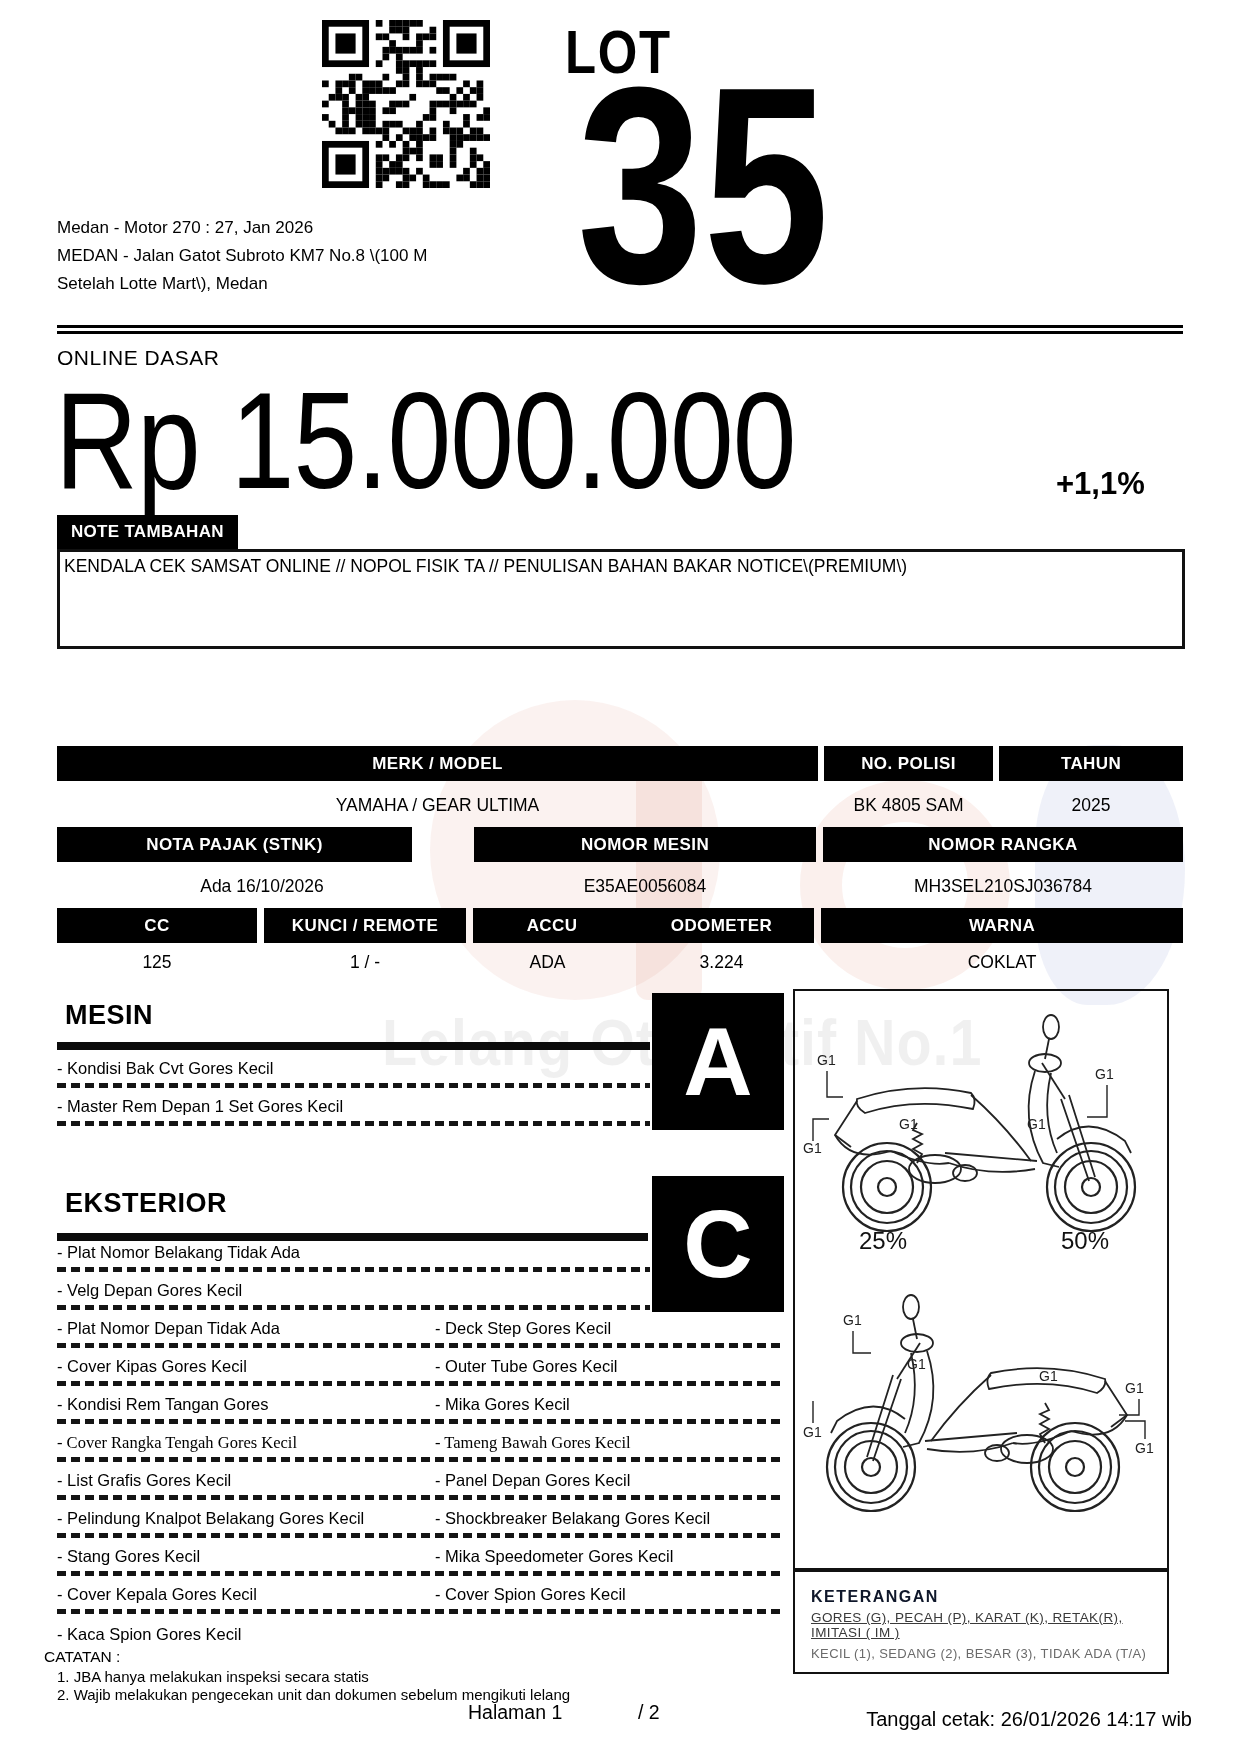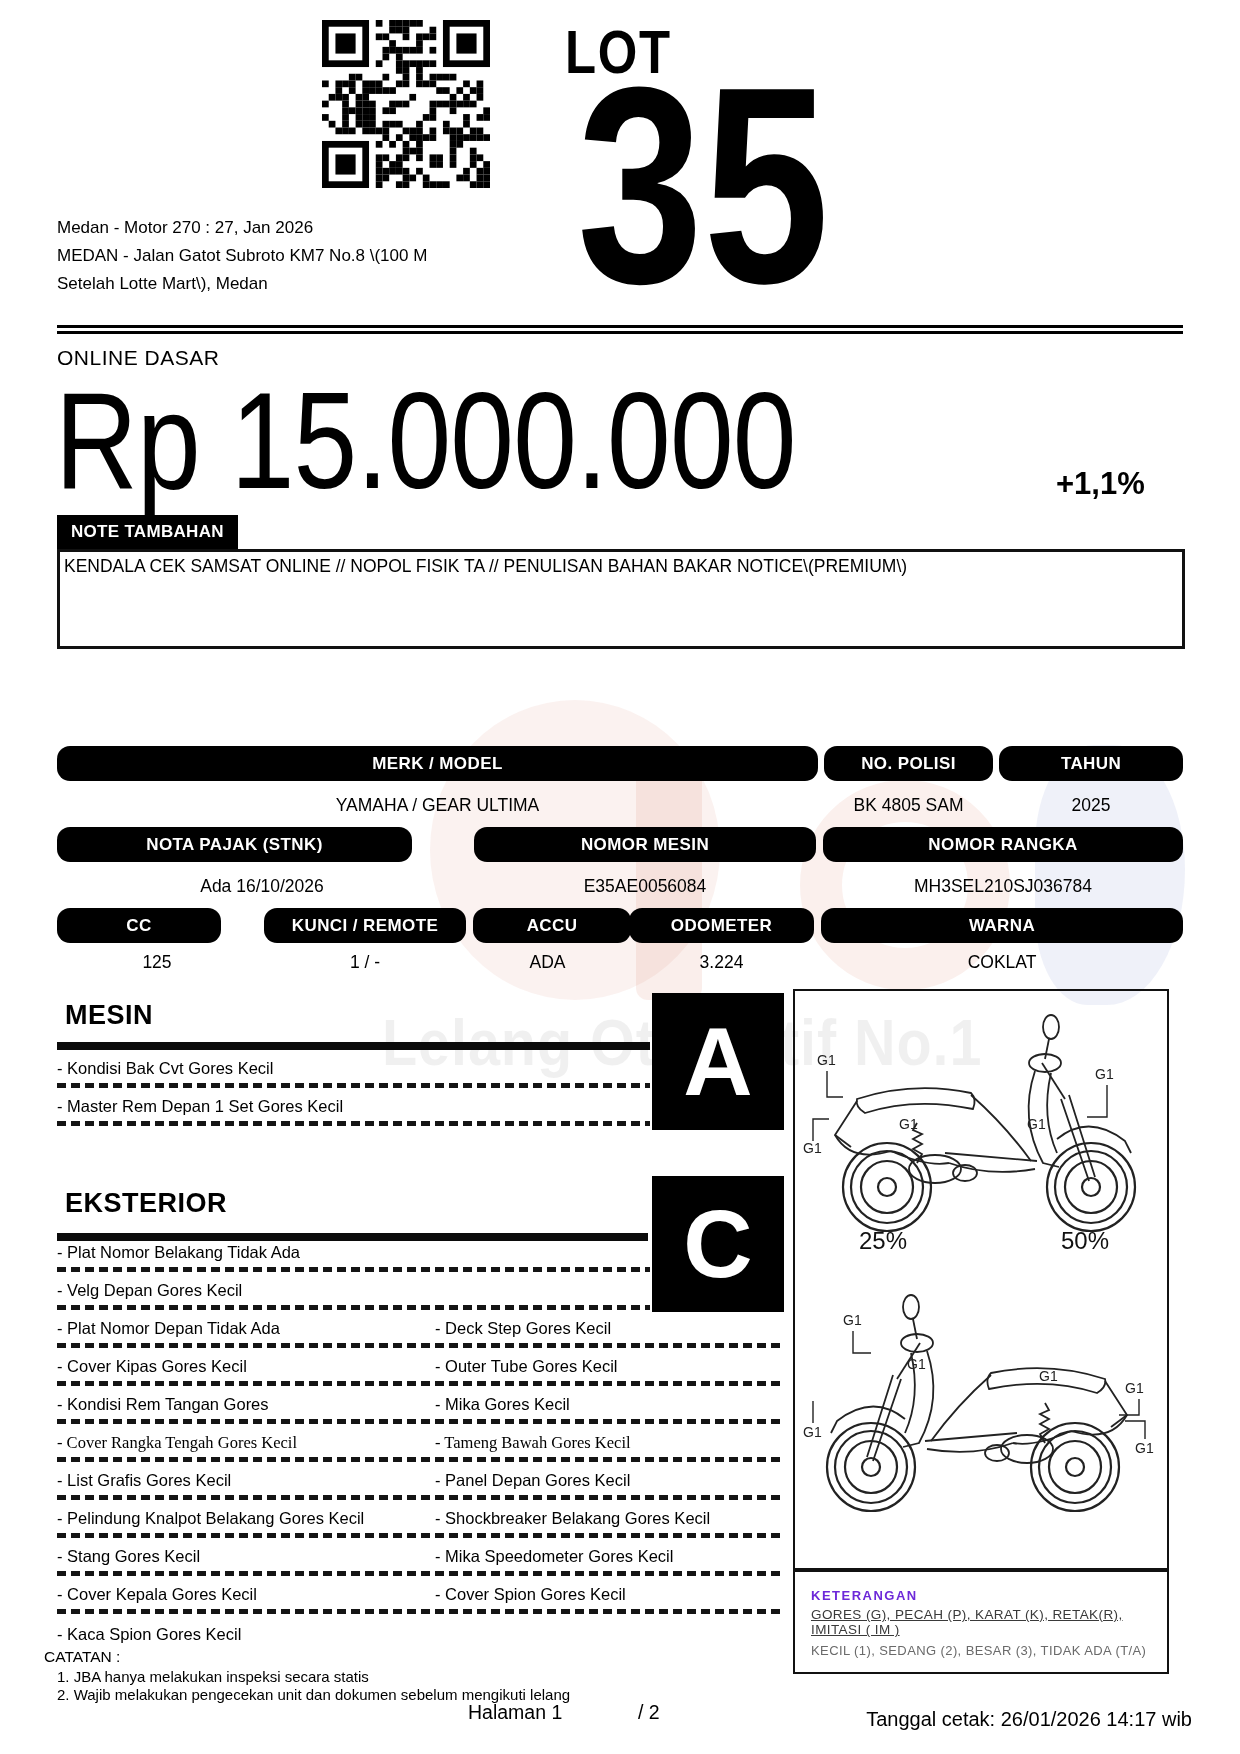--- a/index.html
+++ b/index.html
@@ -19,41 +19,41 @@
   .harga-label{font-size:21px;letter-spacing:.5px;}
   .price{font-size:138px;line-height:1;letter-spacing:-1px;}
   .pct{font-size:31px;font-weight:bold;}
   
   .note-label{background:#000;color:#fff;font-weight:bold;font-size:17px;
               display:flex;align-items:center;padding:0 14px;height:34px;letter-spacing:.3px;z-index:2;}
   .note-box{border:3px solid #111;box-sizing:border-box;background:transparent;z-index:1;}
   .note-text{font-size:17.5px;}
   
   .hbar{background:#000;color:#fff;font-weight:bold;font-size:17px;height:35px;
-        display:flex;align-items:center;justify-content:center;letter-spacing:.4px;z-index:1;border-radius:13px;}
+        display:flex;align-items:center;justify-content:center;letter-spacing:.4px;z-index:1;}
   .hval{font-size:17.5px;height:24px;display:flex;align-items:center;justify-content:center;z-index:1;}
   
   .sec-title{font-size:27px;font-weight:bold;letter-spacing:.5px;z-index:1;}
   .rule8{height:8px;background:#0b0b0b;z-index:1;}
   .item{font-size:16.5px;height:22px;z-index:1;}
   .dots{height:5px;background-image:repeating-linear-gradient(90deg,#141414 0 9px,transparent 9px 14px);z-index:1;}
   .grade{background:#000;color:#fff;font-weight:bold;font-size:96px;
          display:flex;align-items:center;justify-content:center;z-index:3;}
   .col-right{position:absolute;left:378px;top:0;}
   .col-left{position:absolute;left:0;top:0;}
   
   .panel{border:2px solid #111;box-sizing:border-box;background:transparent;z-index:1;}
   .moto{stroke:#222;stroke-width:1.8;fill:none;}
   .moto-wheel{stroke:#222;stroke-width:2.2;fill:none;}
   .gtxt{font-family:"Liberation Sans","DejaVu Sans",sans-serif;font-size:14px;fill:#222;stroke:none;}
   .ptxt{font-family:"Liberation Sans","DejaVu Sans",sans-serif;font-size:24px;fill:#111;stroke:none;}
   .leader{stroke:#222;stroke-width:1.4;fill:none;}
   
   .ket-box{border:2px solid #111;box-sizing:border-box;background:#fff;z-index:2;}
-  .ket-title{font-size:13px;font-weight:600;letter-spacing:1.5px;color:#6d28d9;}
+  .ket-title{font-size:16px;font-weight:600;letter-spacing:1.5px;color:#0f172a;}
   .ket-l1{font-size:13.5px;letter-spacing:.4px;color:#3a3a3a;}
   .ket-l2{font-size:13px;letter-spacing:.4px;color:#6a6a6a;}
   
   .cat-label{font-size:15.5px;}
   .cat-note{font-size:15px;line-height:18px;}
   .foot{font-size:19.5px;}
 </style>
 </head>
 <body>
 
@@ -323,21 +323,21 @@
   <div class="abs hval" style="left:824px;top:793px;width:169px;">BK 4805 SAM</div>
   <div class="abs hval" style="left:999px;top:793px;width:184px;">2025</div>
 
   <div class="abs hbar" style="left:57px;top:827px;width:355px;">NOTA PAJAK (STNK)</div>
   <div class="abs hbar" style="left:474px;top:827px;width:342px;">NOMOR MESIN</div>
   <div class="abs hbar" style="left:823px;top:827px;width:360px;">NOMOR RANGKA</div>
   <div class="abs hval" style="left:57px;top:874px;width:410px;">Ada 16/10/2026</div>
   <div class="abs hval" style="left:474px;top:874px;width:342px;">E35AE0056084</div>
   <div class="abs hval" style="left:823px;top:874px;width:360px;">MH3SEL210SJ036784</div>
 
-  <div class="abs hbar" style="left:57px;top:908px;width:164px;">CC</div>
+  <div class="abs hbar" style="left:57px;top:908px;width:200px;">CC</div>
   <div class="abs hbar" style="left:264px;top:908px;width:202px;">KUNCI / REMOTE</div>
   <div class="abs hbar" style="left:473px;top:908px;width:158px;">ACCU</div>
   <div class="abs hbar" style="left:629px;top:908px;width:185px;">ODOMETER</div>
   <div class="abs hbar" style="left:821px;top:908px;width:362px;">WARNA</div>
   <div class="abs hval" style="left:57px;top:950px;width:200px;">125</div>
   <div class="abs hval" style="left:264px;top:950px;width:202px;">1 / -</div>
   <div class="abs hval" style="left:473px;top:950px;width:149px;">ADA</div>
   <div class="abs hval" style="left:629px;top:950px;width:185px;">3.224</div>
   <div class="abs hval" style="left:821px;top:950px;width:362px;">COKLAT</div>
 

